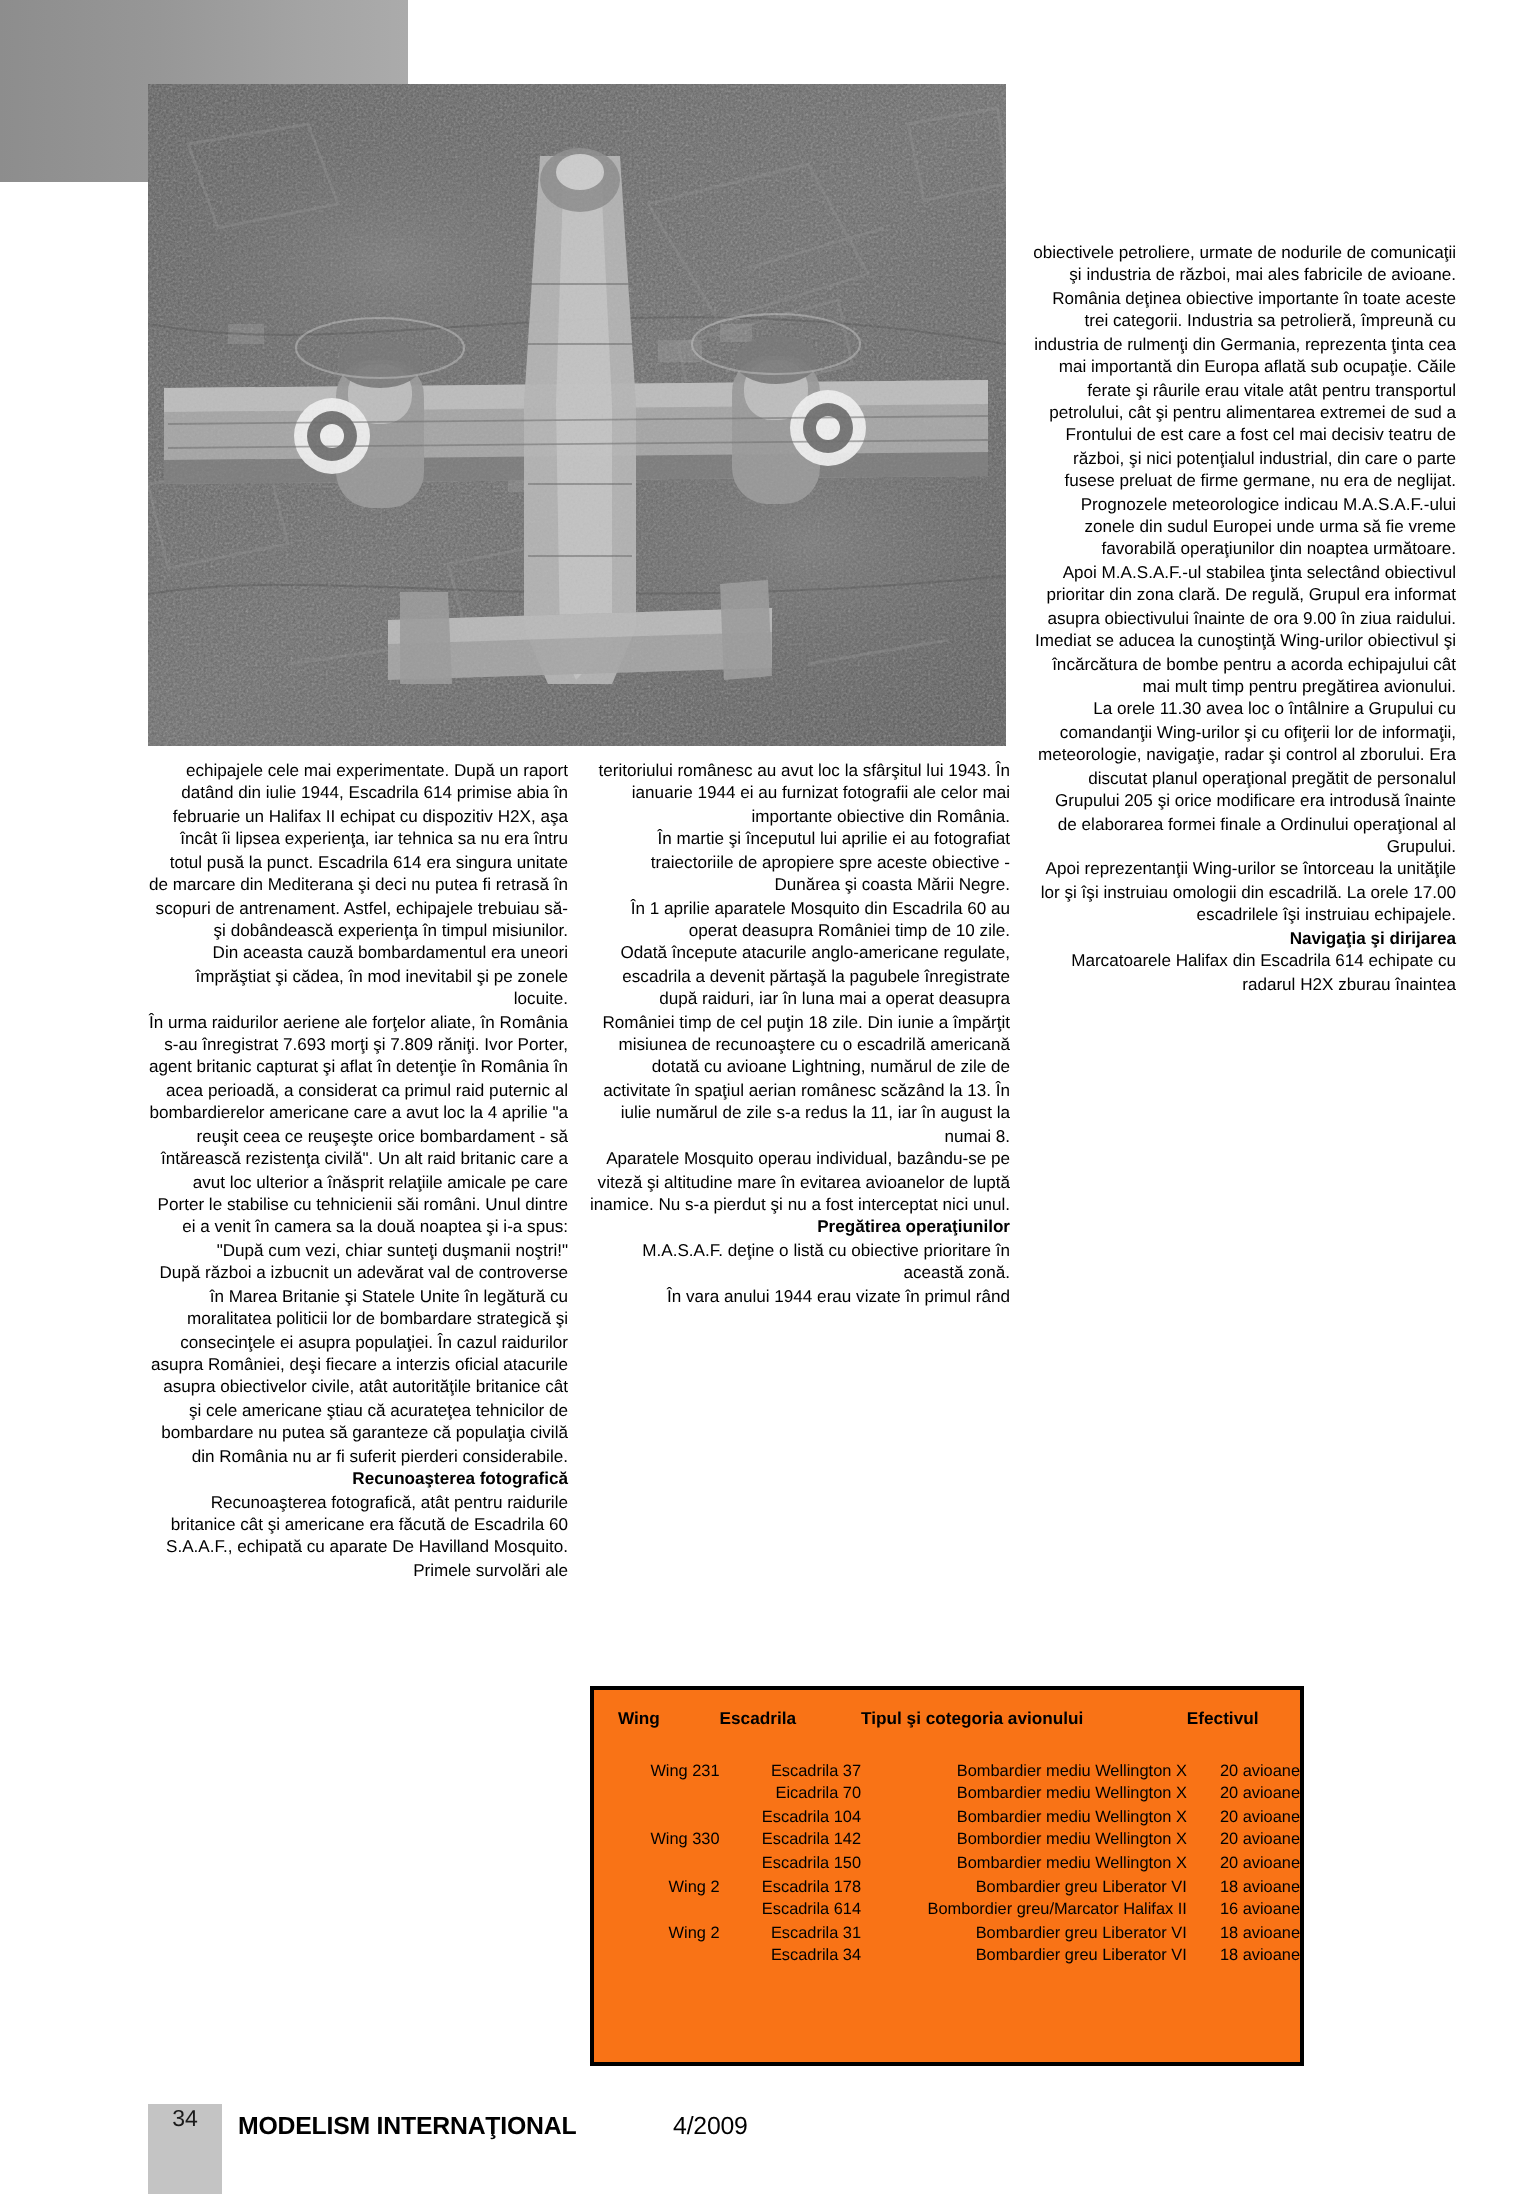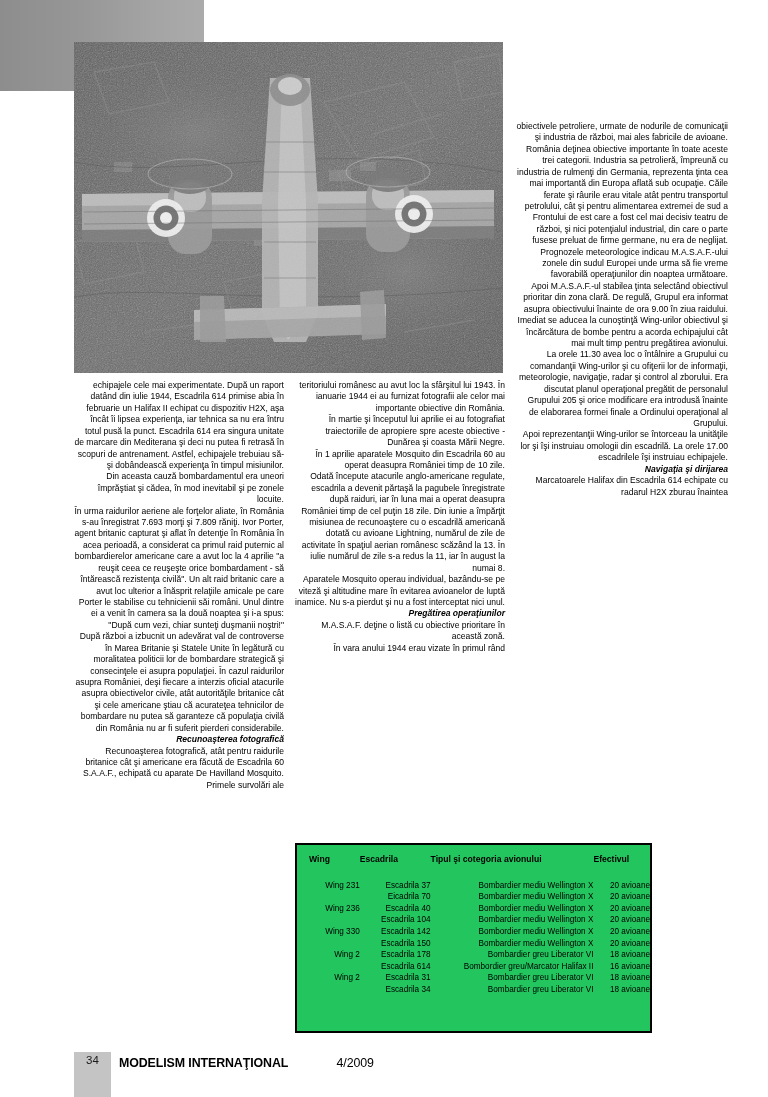--- a/index.html
+++ b/index.html
@@ -45,37 +45,36 @@
     font-size: 8.55px;
     line-height: 11.42px;
     text-align: left;
     color: #000;
   }
   .col p {
     margin: 0;
     text-align: right;
   }
   .col p.sub {
-    font-style: italic;
     font-weight: bold;
   }
 
   #col-left  { left: 74px;  top: 380px; width: 210px; }
   #col-mid   { left: 295px; top: 380px; width: 210px; }
   #col-right { left: 516px; top: 121px; width: 212px; }
 
   
   .table-wrap {
     position: absolute;
     left: 295px;
     top: 843px;
     width: 357px;
     height: 190px;
     border: 2.5px solid #000;
-    background: #22c55e;
+    background: #f97316;
     box-sizing: border-box;
     padding: 9px 0 0 0;
   }
   table.data {
     width: 100%;
     border-collapse: collapse;
     font-size: 8.2px;
     line-height: 11.6px;
   }
   table.data th {
@@ -288,26 +287,20 @@
         <td class="c-type">Bombardier mediu Wellington X</td>
         <td class="c-eff">20 avioane</td>
       </tr>
       <tr>
         <td class="c-wing"></td>
         <td class="c-esc">Eicadrila 70</td>
         <td class="c-type">Bombardier mediu Wellington X</td>
         <td class="c-eff">20 avioane</td>
       </tr>
       <tr>
-        <td class="c-wing">Wing 236</td>
-        <td class="c-esc">Escadrila 40</td>
-        <td class="c-type">Bombordier mediu Wellington X</td>
-        <td class="c-eff">20 avioane</td>
-      </tr>
-      <tr>
         <td class="c-wing"></td>
         <td class="c-esc">Escadrila 104</td>
         <td class="c-type">Bombardier mediu Wellington X</td>
         <td class="c-eff">20 avioane</td>
       </tr>
       <tr>
         <td class="c-wing">Wing 330</td>
         <td class="c-esc">Escadrila 142</td>
         <td class="c-type">Bombordier mediu Wellington X</td>
         <td class="c-eff">20 avioane</td>

